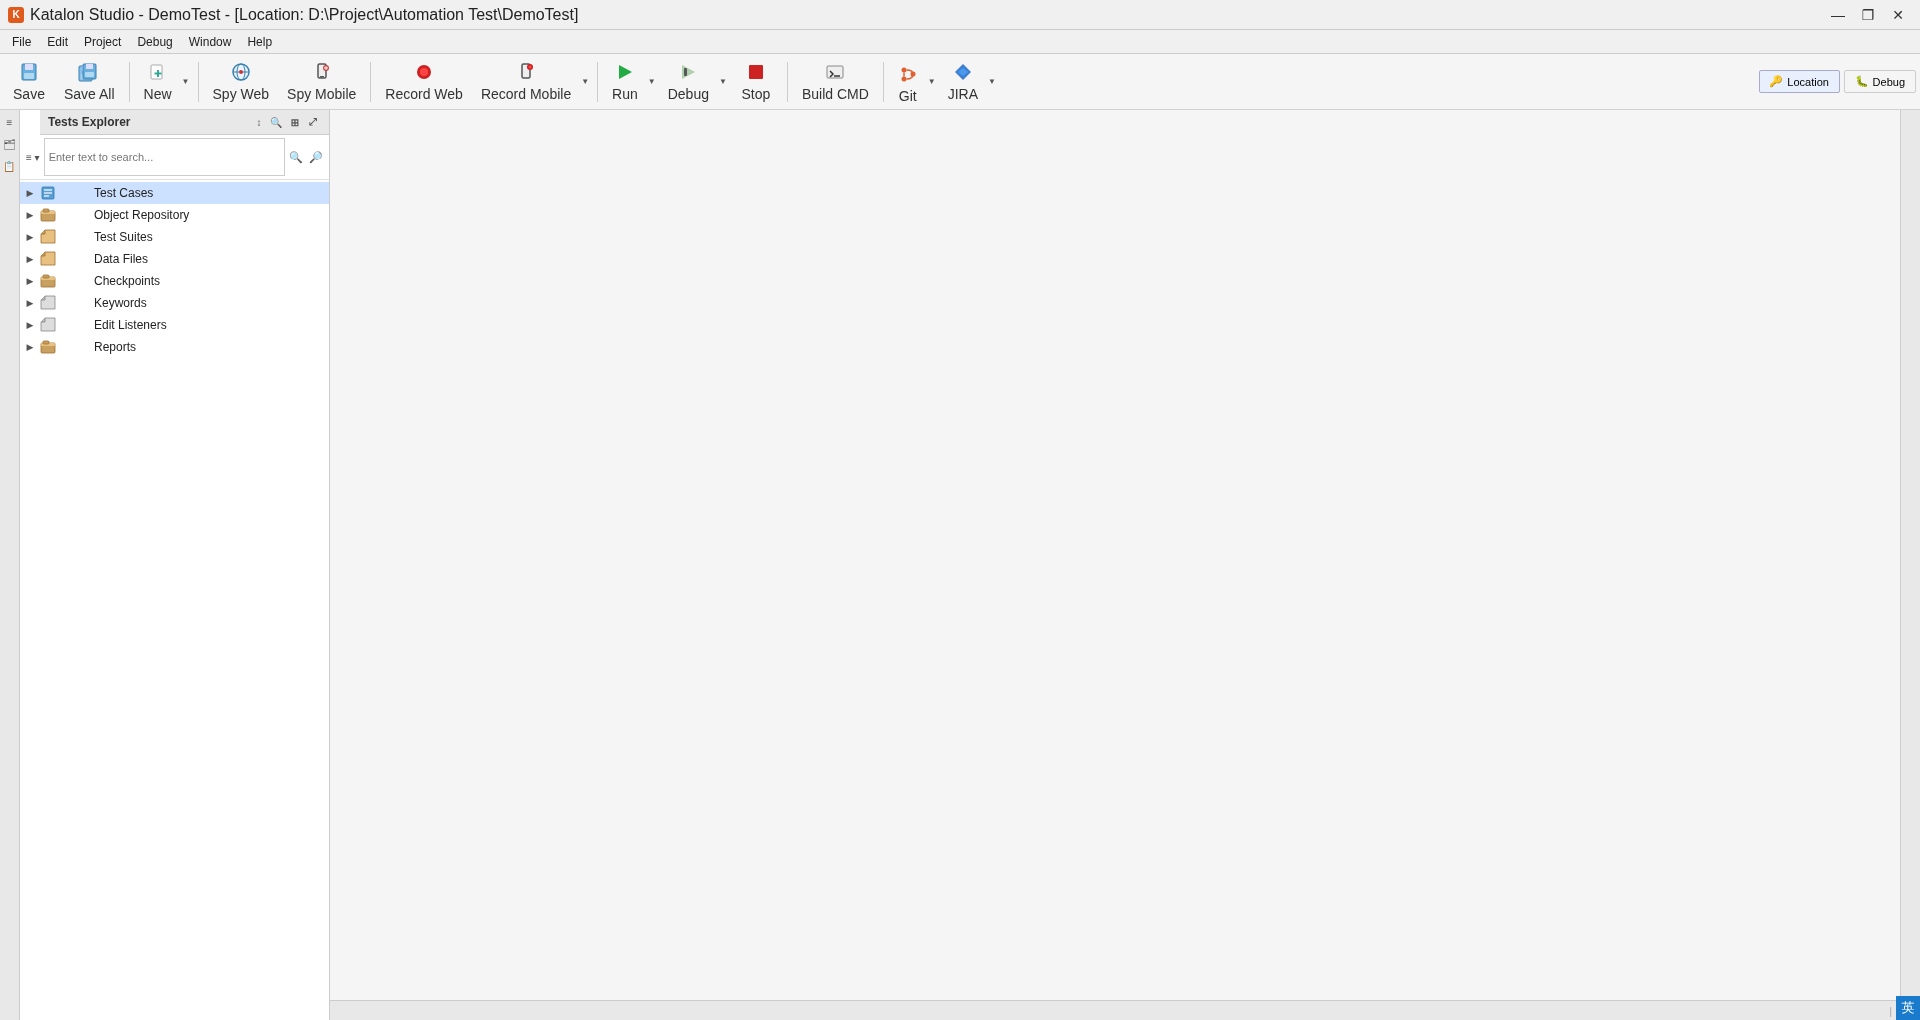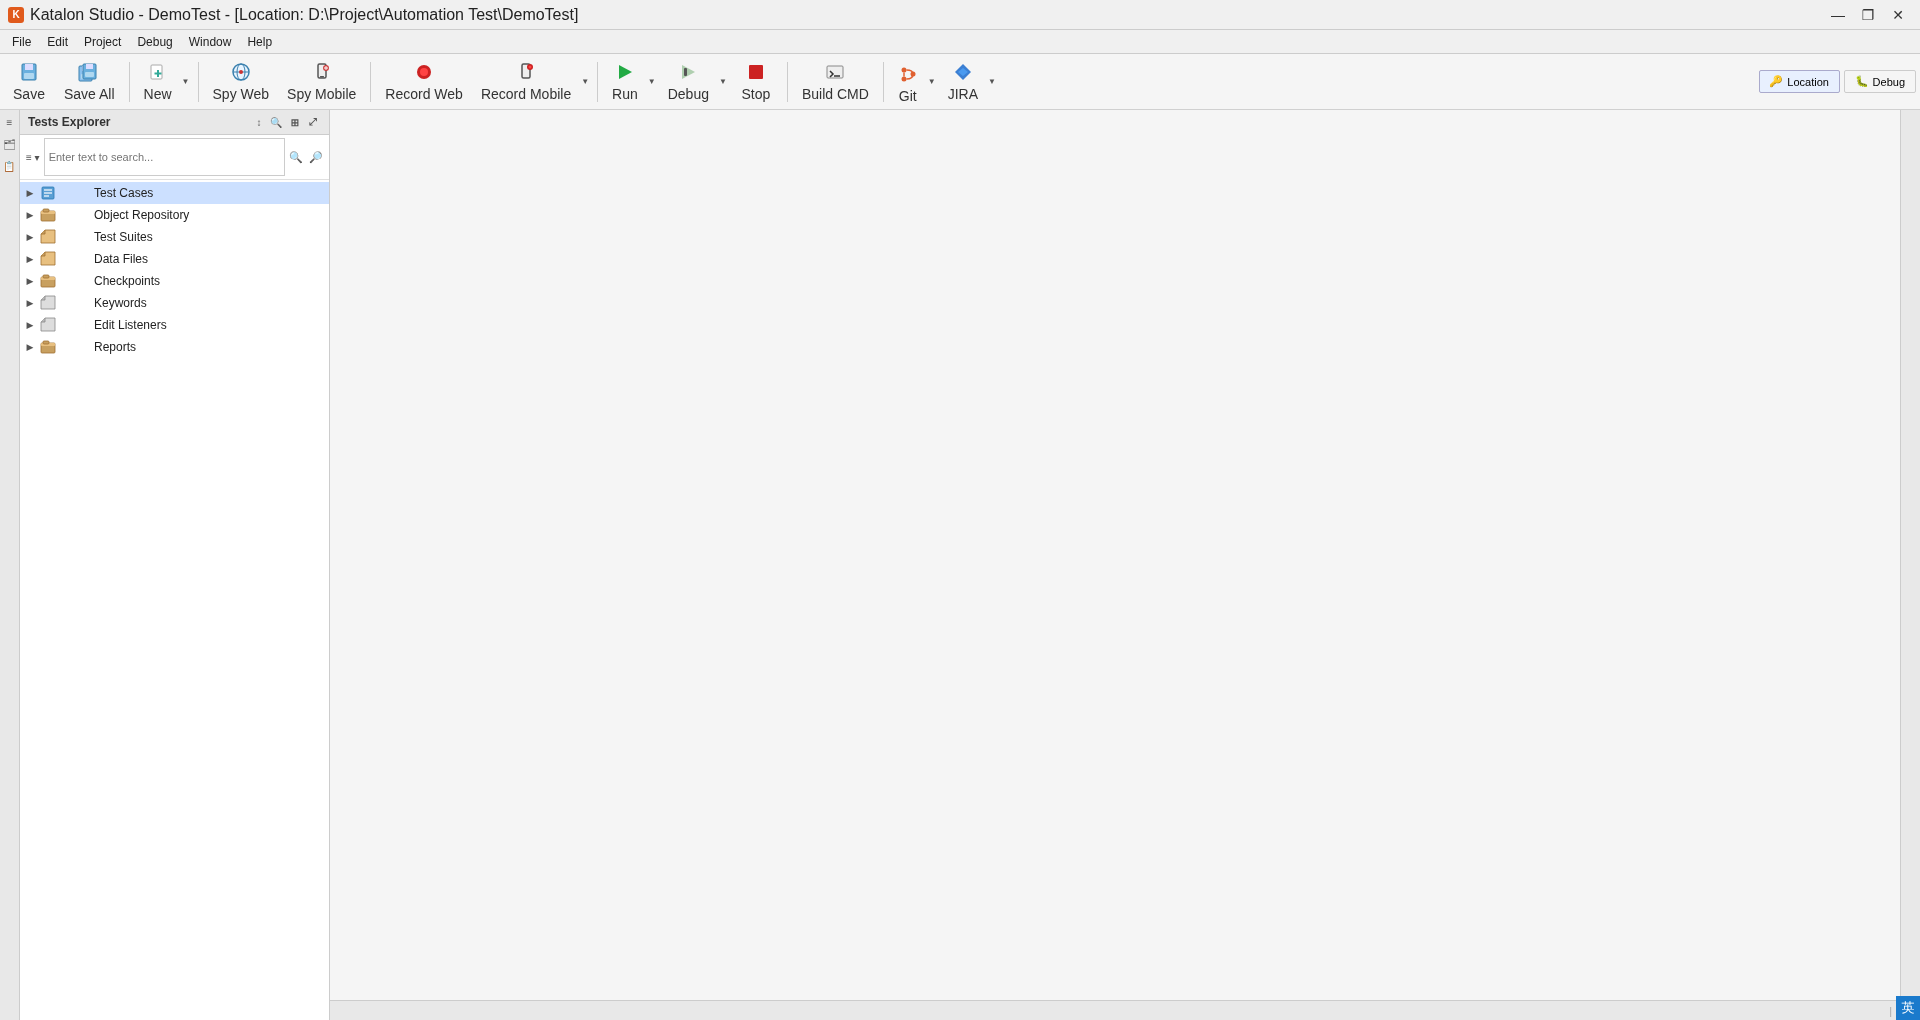--- a/index.html
+++ b/index.html
@@ -185,20 +185,21 @@
     .explorer-header {
       background: #e8e8e8;
       padding: 4px 8px;
       font-size: 12px;
       font-weight: bold;
       color: #333;
       border-bottom: 1px solid #ccc;
       display: flex;
       align-items: center;
       justify-content: space-between;
+      margin-left: 20px;
     }
     .explorer-header-left {
       display: flex;
       align-items: center;
       gap: 4px;
     }
     .explorer-header-icons {
       display: flex;
       gap: 2px;
     }

